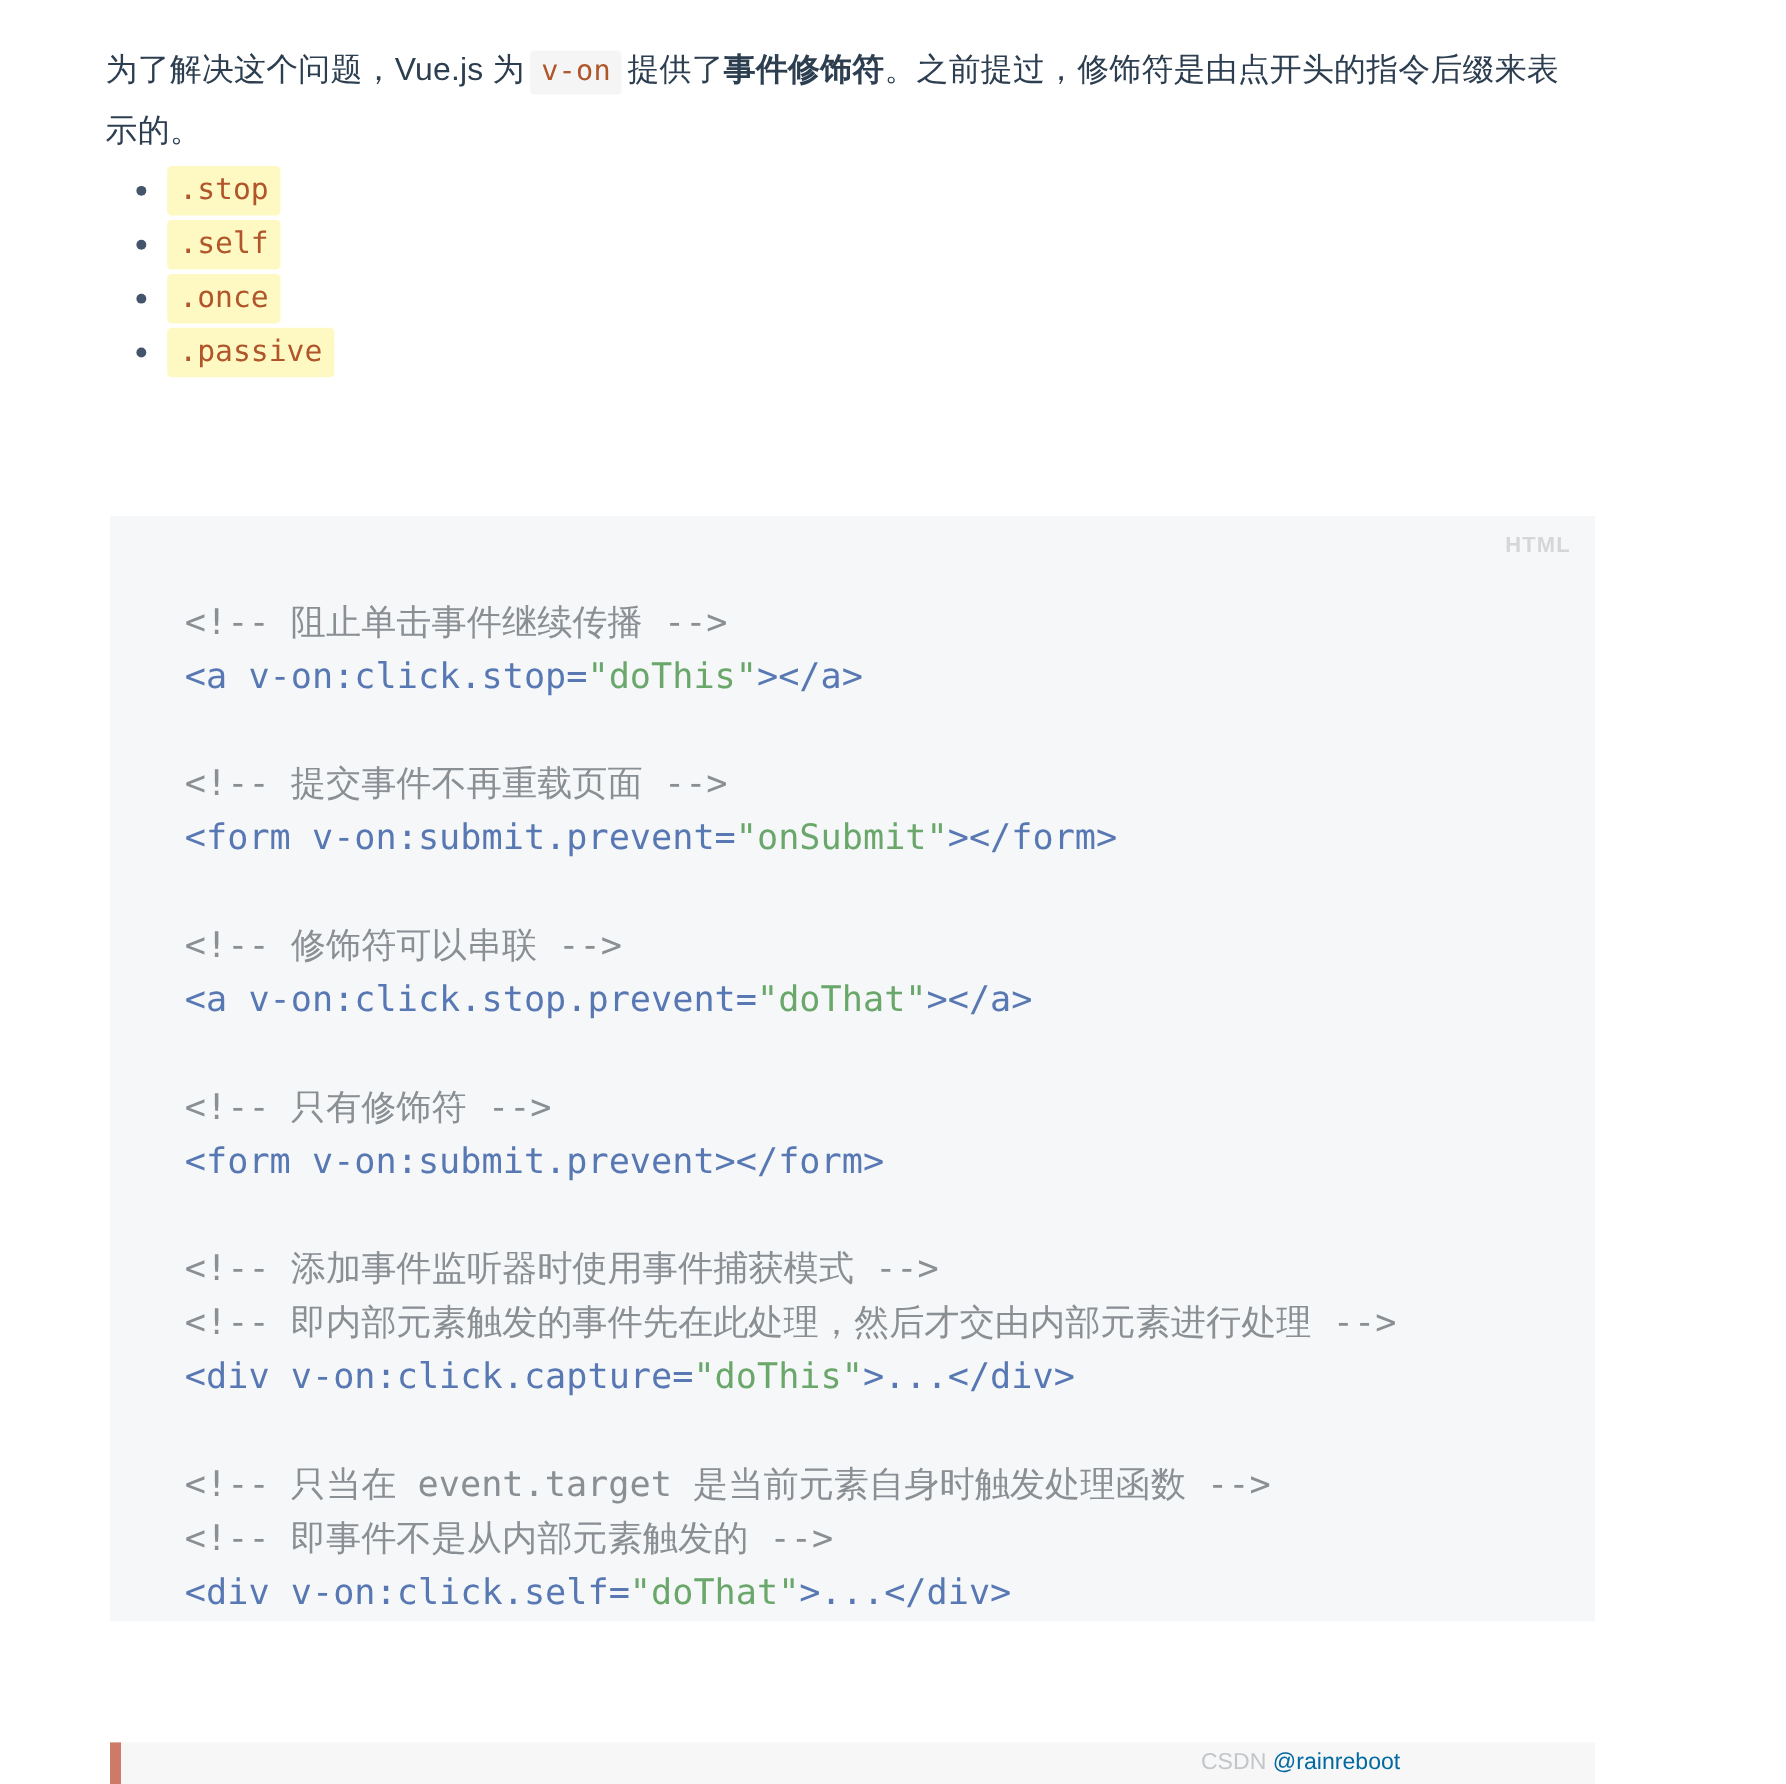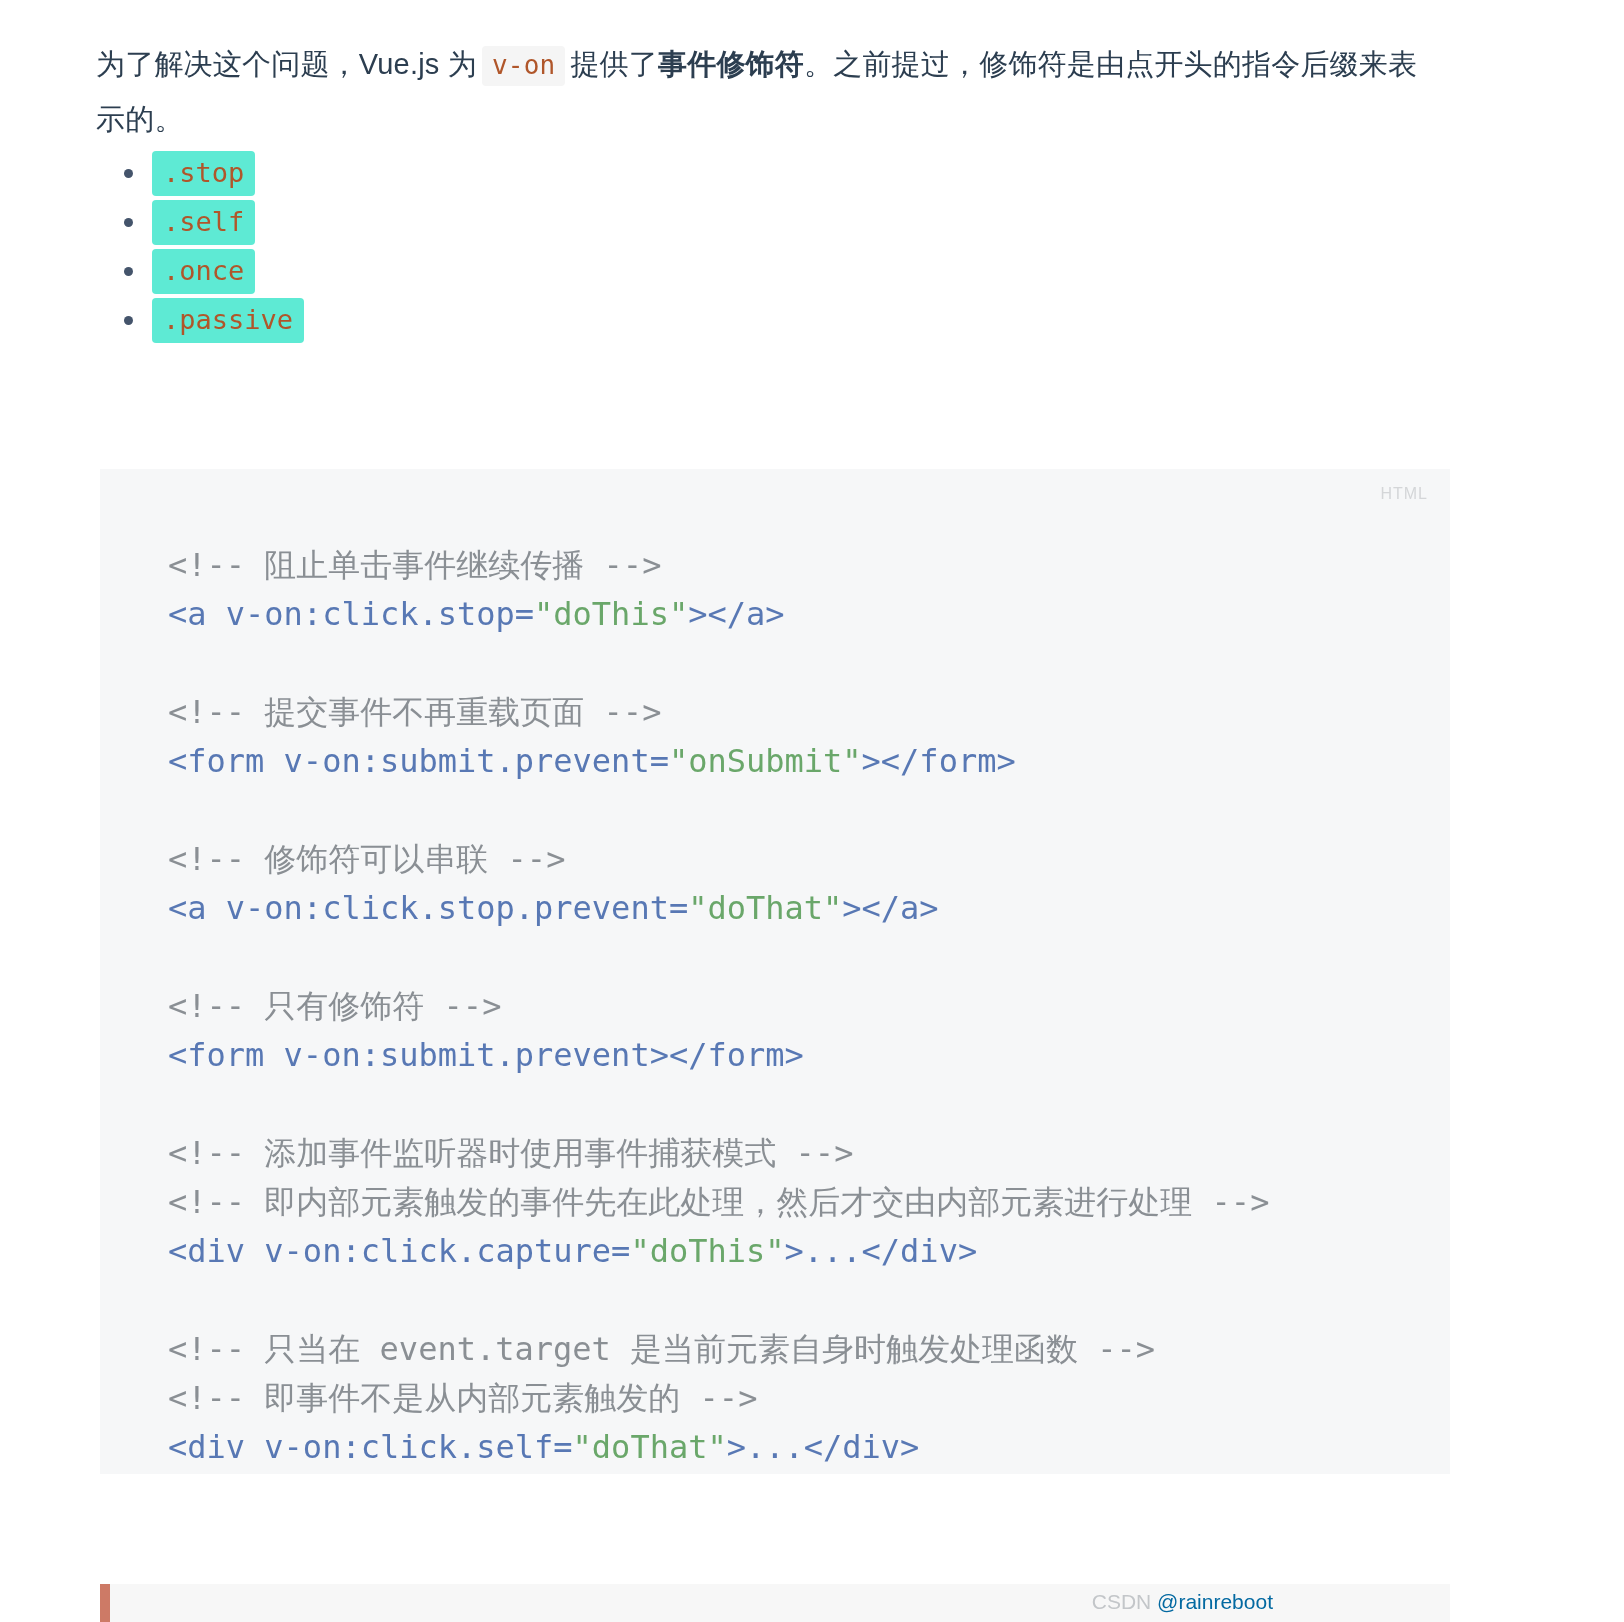--- a/index.html
+++ b/index.html
@@ -69,46 +69,46 @@
     position: absolute;
     left: 28px;
     top: 21px;
     width: 9px;
     height: 9px;
     border-radius: 50%;
     background: #44546b;
   }
   .mod-list code {
     font-family: "DejaVu Sans Mono", "Liberation Mono", monospace;
-    background: #5eead4;
+    background: #fef9c3;
     color: #b0562a;
     font-size: 27px;
     padding: 6px 11px 8px 11px;
     border-radius: 4px;
   }
 
   
   .code-block {
     position: absolute;
     left: 100px;
     top: 469px;
     width: 1350px;
     height: 1005px;
     background: #f6f7f8;
     box-sizing: border-box;
   }
   .code-lang {
     position: absolute;
     right: 22px;
     top: 16px;
-    font-size: 16px;
+    font-size: 20px;
     font-family: "Liberation Sans", sans-serif;
     color: #d4d6d8;
     letter-spacing: 1px;
-    font-weight: normal;
+    font-weight: bold;
   }
   .code-body {
     position: absolute;
     left: 40px;
     top: 40px;
     right: 20px;
     font-family: "DejaVu Sans Mono", "Liberation Mono", monospace;
     font-size: 32px;
     line-height: 49px;
     white-space: pre;

